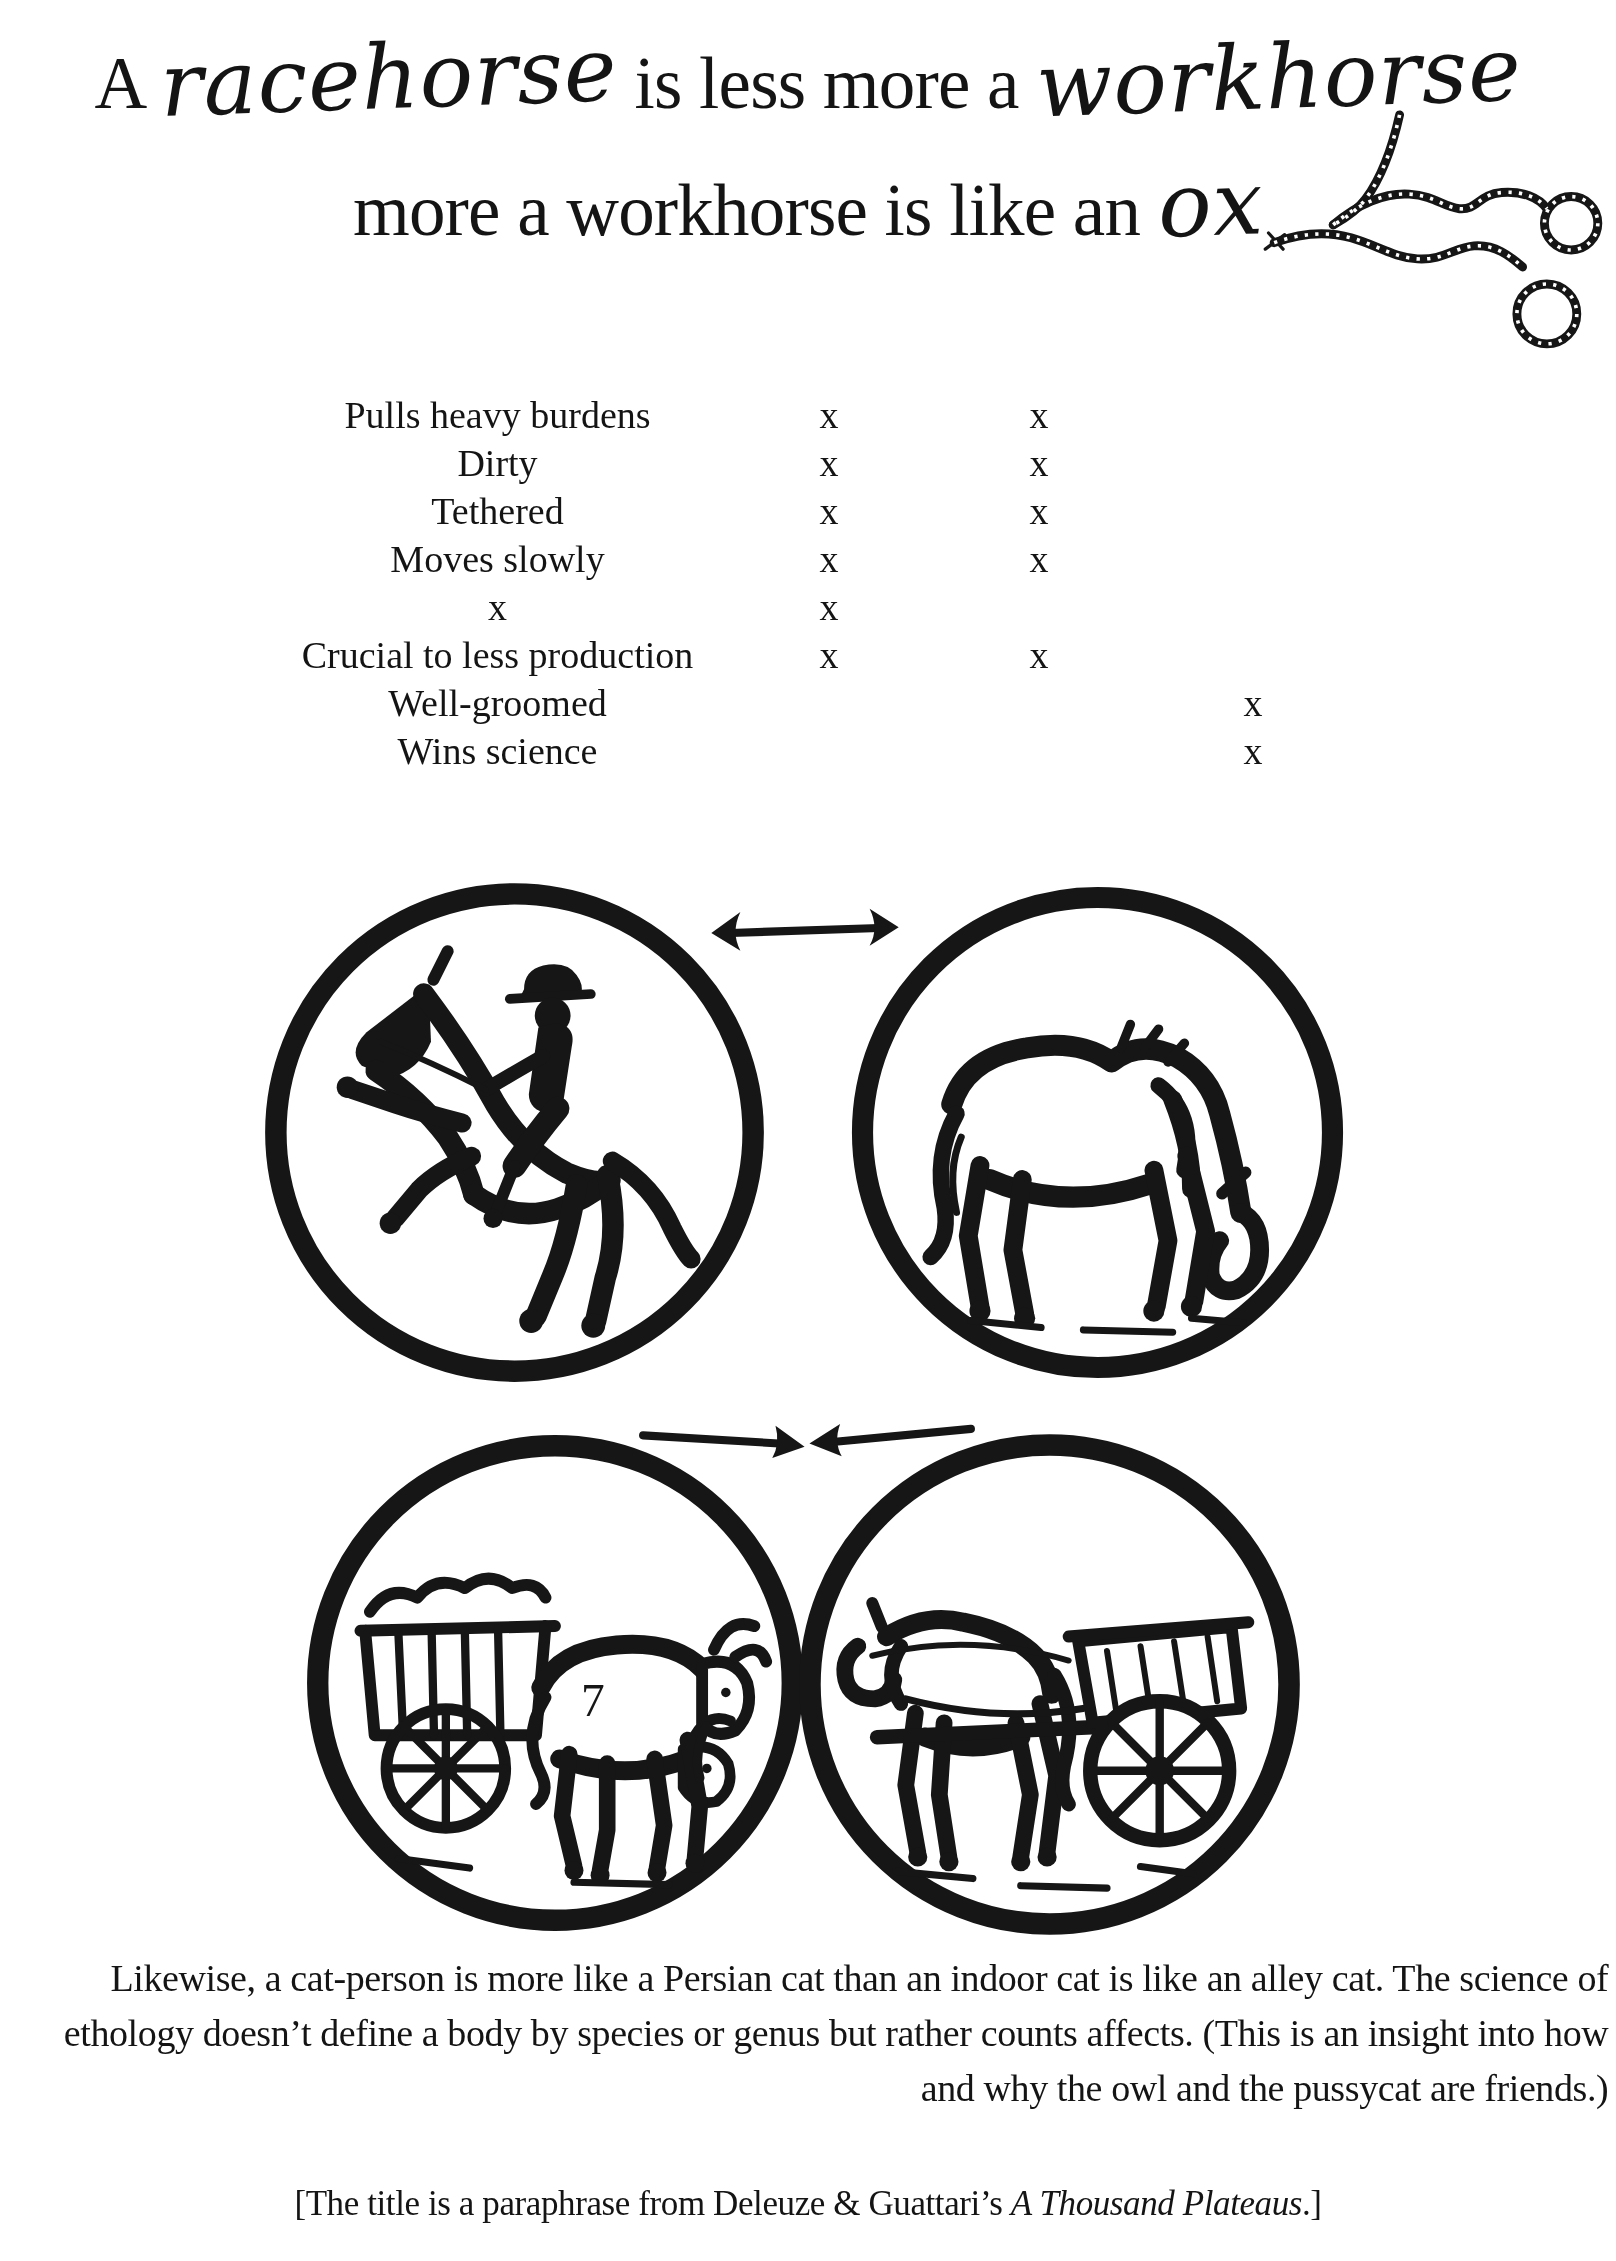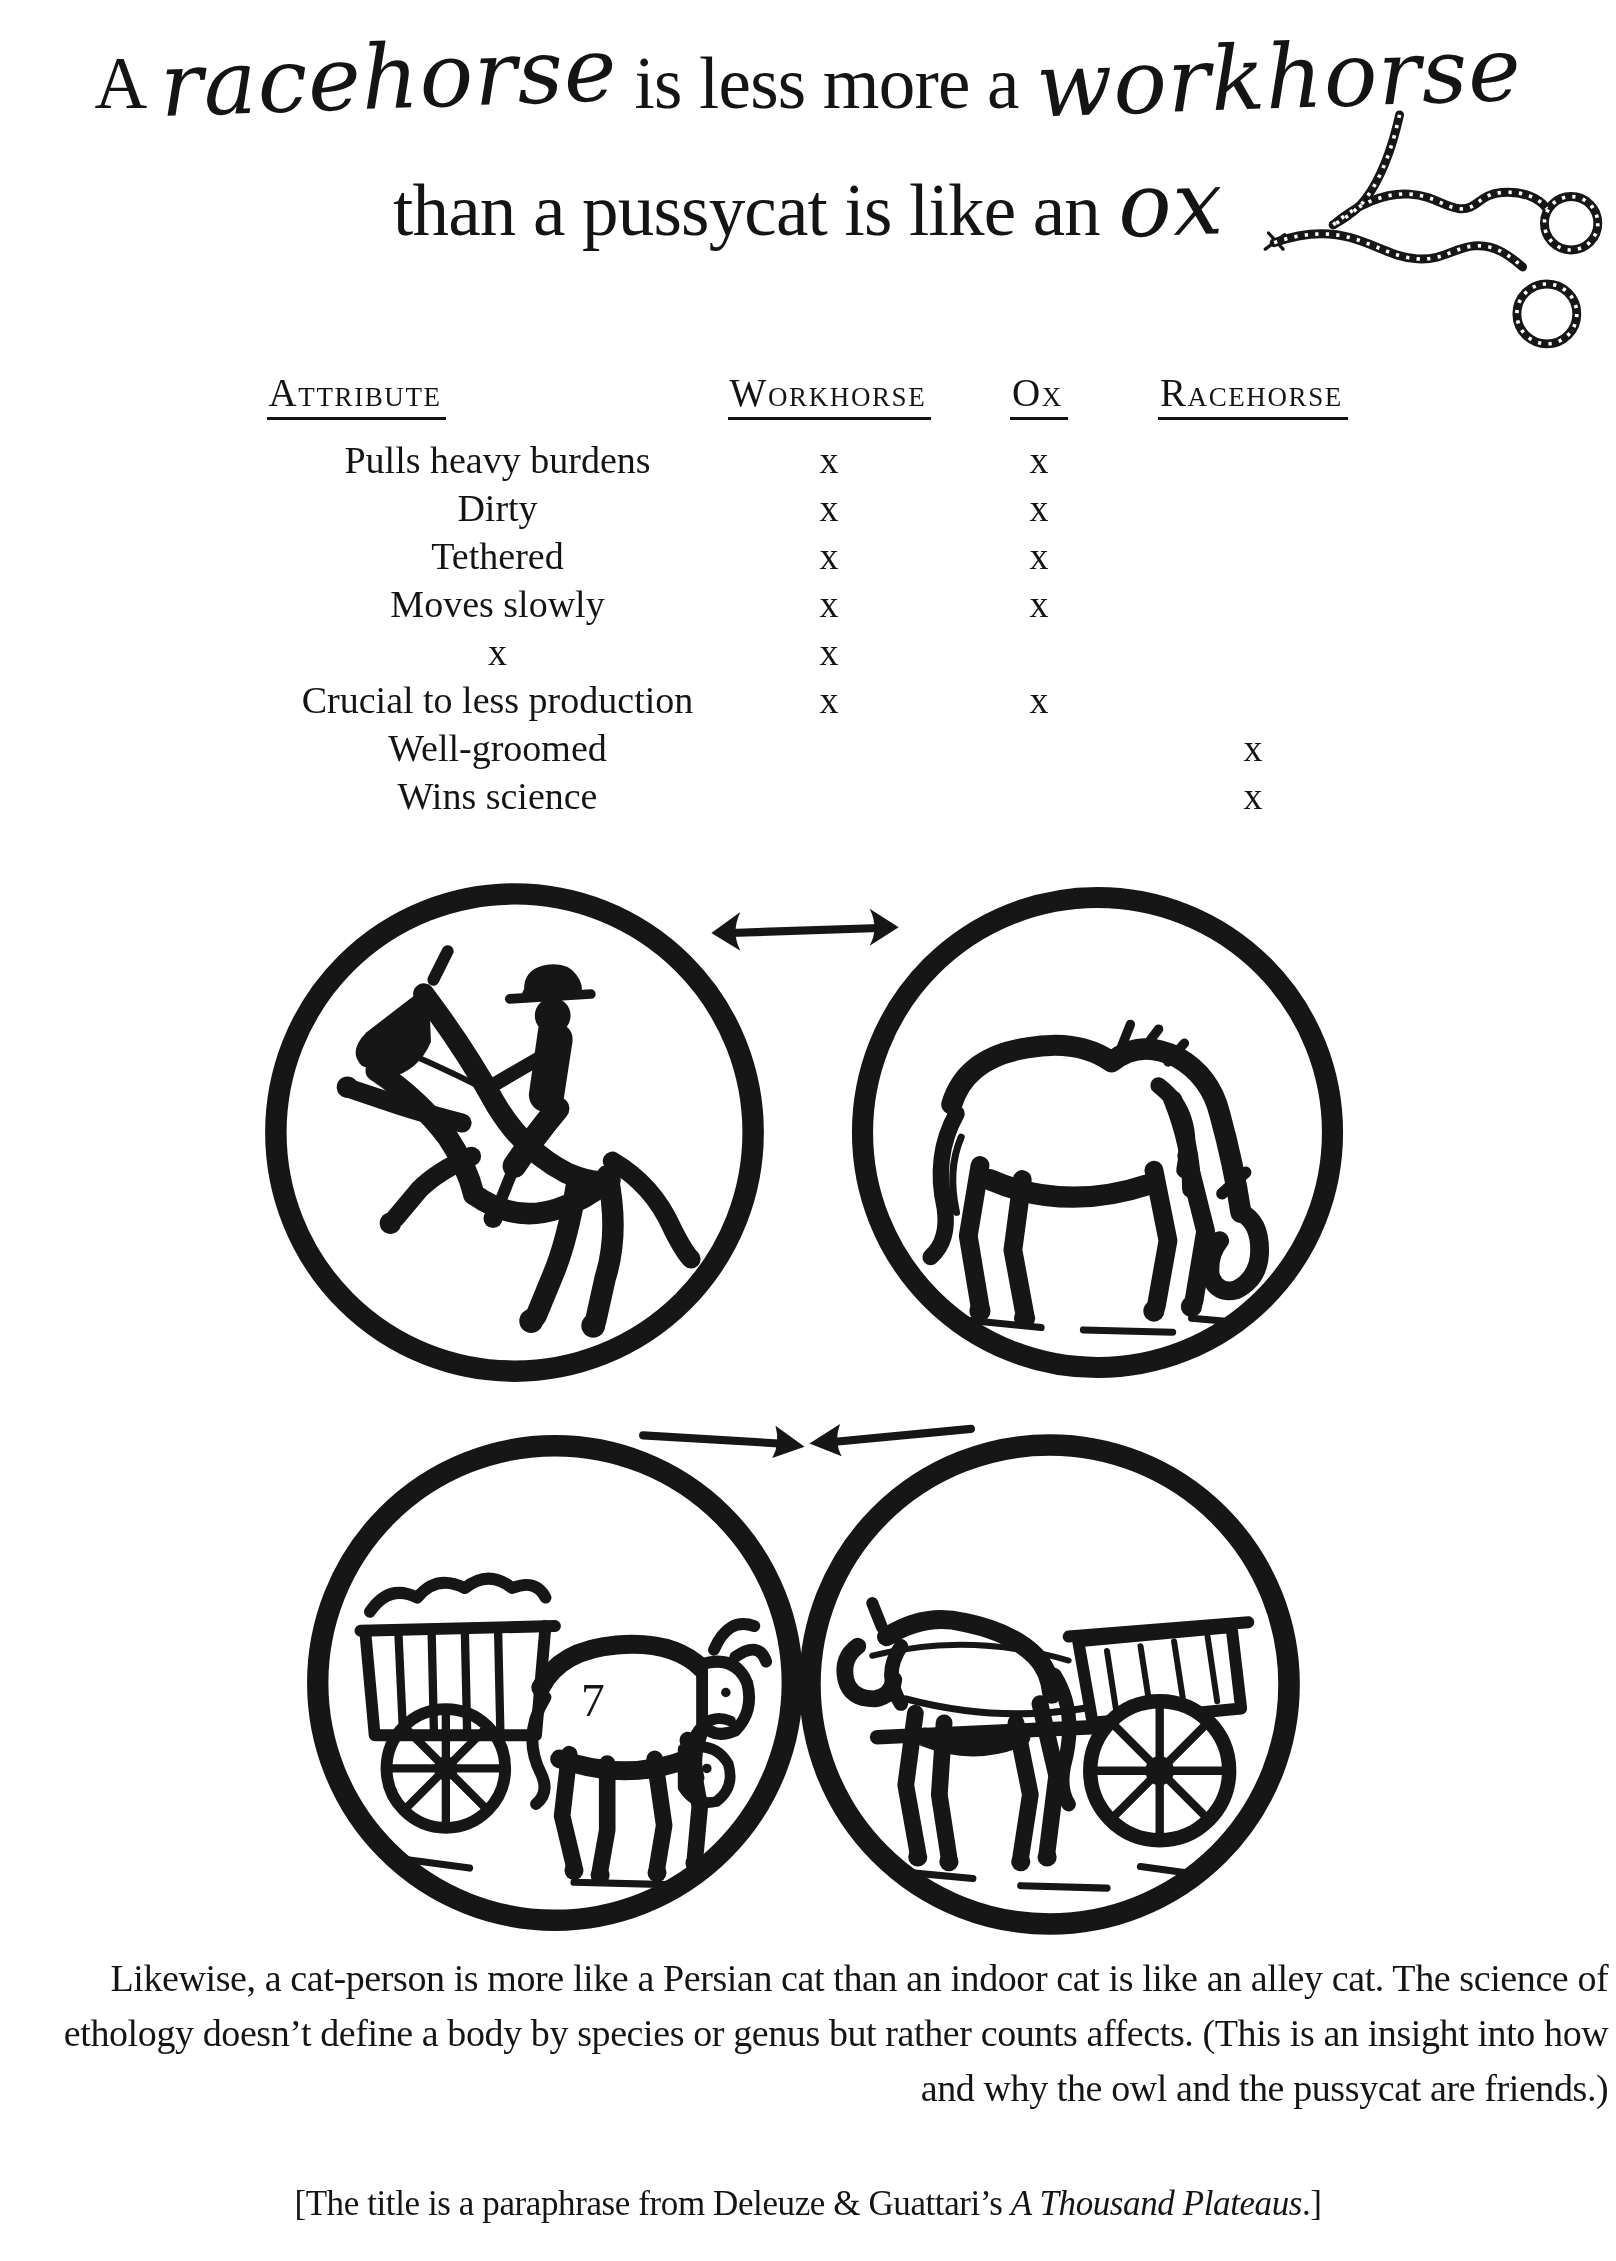--- a/index.html
+++ b/index.html
@@ -58,46 +58,40 @@
   }
   .footer .work{font-style:italic;}
 </style>
 </head>
 <body>
 
 <div class="page">
 
   <div class="title">
     <div class="title-line"><span>A </span><span class="script">racehorse</span><span> is less more a </span><span class="script">workhorse</span></div>
-    <div class="title-line title-line2"><span>than a pussycat is like an </span><span class="script">ox</span></div>
+    <div class="title-line title-line2"><span>more a workhorse is like an </span><span class="script">ox</span></div>
   </div>
 
   <svg class="rope" viewBox="0 0 430 330">
     <g>
       <path class="ink" stroke-width="11" d="M170 6 C162 42 150 80 128 110 C118 124 102 134 88 142"></path>
       <path class="ink" stroke-width="11" d="M88 142 C118 116 152 102 182 104 C214 106 224 120 244 122 C266 124 268 104 296 102 C322 100 342 108 352 122"></path>
       <circle class="ink" stroke-width="11" cx="382" cy="140" r="33"></circle>
       <path class="ink" stroke-width="11" d="M15 164 C48 152 82 150 110 158 C142 167 162 182 192 184 C224 186 238 170 262 168 C288 166 306 180 322 194"></path>
       <circle class="ink" stroke-width="11" cx="352" cy="252" r="37"></circle>
       <path class="ink" stroke-width="4" d="M4 172 L28 154 M8 152 L26 172"></path>
       <path class="twist" stroke-width="4.5" stroke-dasharray="4 9" d="M170 6 C162 42 150 80 128 110 C118 124 102 134 88 142"></path>
       <path class="twist" stroke-width="4.5" stroke-dasharray="4 9" d="M88 142 C118 116 152 102 182 104 C214 106 224 120 244 122 C266 124 268 104 296 102 C322 100 342 108 352 122"></path>
       <circle class="twist" stroke-width="4.5" stroke-dasharray="4 9" cx="382" cy="140" r="33" fill="none"></circle>
       <path class="twist" stroke-width="4.5" stroke-dasharray="4 9" d="M15 164 C48 152 82 150 110 158 C142 167 162 182 192 184 C224 186 238 170 262 168 C288 166 306 180 322 194"></path>
       <circle class="twist" stroke-width="4.5" stroke-dasharray="4 9" cx="352" cy="252" r="37" fill="none"></circle>
     </g>
   </svg>
 
   <div class="attr-table">
-    <div class="thead">
-      <div class="hcell"><span class="hline">Attribute</span></div>
-      <div class="hcell"><span class="hline">Workhorse</span></div>
-      <div class="hcell"><span class="hline">Ox</span></div>
-      <div class="hcell"><span class="hline">Racehorse</span></div>
-    </div>
     <div class="tbody">
       <div class="trow">
         <div class="tlabel">Pulls heavy burdens</div>
         <div class="tcell">x</div>
         <div class="tcell">x</div>
         <div class="tcell"></div>
       </div>
       <div class="trow">
         <div class="tlabel">Dirty</div>
         <div class="tcell">x</div>

